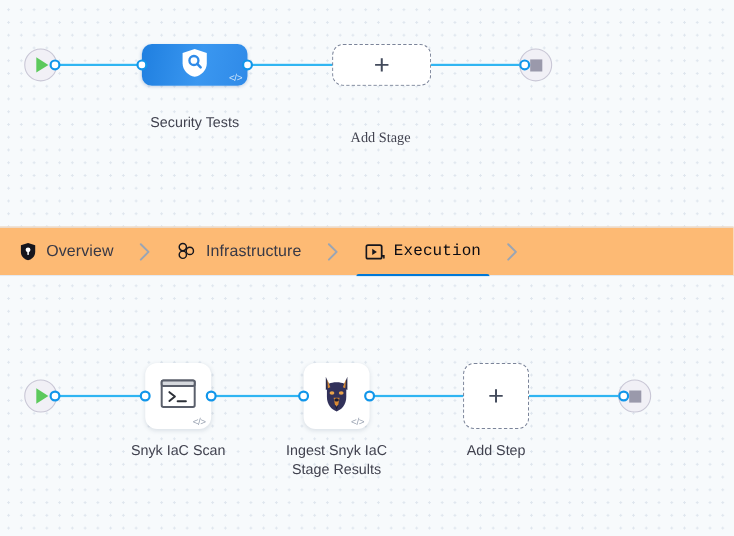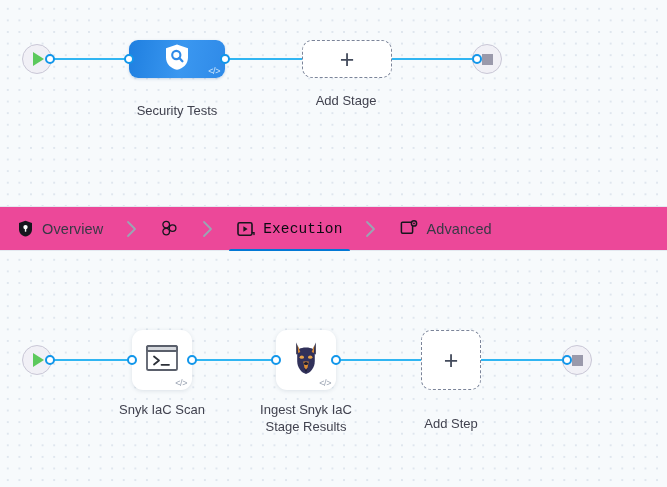--- a/index.html
+++ b/index.html
@@ -33,21 +33,21 @@
   .canvas-top    { top: 0;   height: 206px; }
   .canvas-bottom { top: 251px; height: 236px; }
 
   
   .tabbar {
     position: absolute;
     left: 0;
     top: 206px;
     width: 667px;
     height: 45px;
-    background: #ec4899;
+    background: #fdba74;
     border-top: 1px solid #e4e9f0;
     border-bottom: 1px solid #e4e9f0;
     display: flex;
     align-items: center;
     padding-left: 14px;
   }
   .tab {
     display: flex;
     align-items: center;
     gap: 8px;
@@ -198,21 +198,21 @@
         </span>
         <span class="code-badge on-blue">&lt;/&gt;</span>
       </div>
       <div class="port" style="left:124px; top:54px;"></div>
       <div class="port" style="left:220px; top:54px;"></div>
       <div class="node-label" style="left:97px; top:102px; width:160px;">Security Tests</div>
 
       <div class="add-node add-stage-node" style="left:302px; top:40px;">
         <span class="plus">+</span>
       </div>
-      <div class="node-label" style="left:266px; top:92px; width:160px;">Add Stage</div>
+      <div class="node-label" style="left:266px; top:116px; width:160px;font-family:Liberation Serif, serif;">Add Stage</div>
 
       <div class="port" style="left:472px; top:54px;"></div>
       <div class="terminator" style="left:472px; top:44px;">
         <div class="stop-sq"></div>
       </div>
     </div>
   </div>
 
   <div class="tabbar">
 
@@ -234,20 +234,21 @@
     </div>
 
     <div class="tab">
       <span class="tab-icon">
         <svg width="18" height="17" viewBox="0 0 18 17">
           <circle cx="5.2" cy="4.6" r="3.3" fill="none" stroke="#16161d" stroke-width="1.3"></circle>
           <circle cx="5.2" cy="11.6" r="3.3" fill="none" stroke="#16161d" stroke-width="1.3"></circle>
           <circle cx="11.6" cy="8.1" r="3.3" fill="none" stroke="#16161d" stroke-width="1.3"></circle>
         </svg>
       </span>
+      <span class="tab-label">Infrastructure</span>
     </div>
 
     <div class="chev">
       <svg width="12" height="18" viewBox="0 0 12 18">
           <path d="M2 2 L9 9 L2 16" fill="none" stroke="#9aa5b4" stroke-width="1.8" stroke-linecap="round" stroke-linejoin="round"></path>
         </svg>
     </div>
 
     <div class="tab active">
       <span class="tab-icon">
@@ -259,30 +260,20 @@
       </span>
       <span class="tab-label">Execution</span>
     </div>
 
     <div class="chev">
       <svg width="12" height="18" viewBox="0 0 12 18">
           <path d="M2 2 L9 9 L2 16" fill="none" stroke="#9aa5b4" stroke-width="1.8" stroke-linecap="round" stroke-linejoin="round"></path>
         </svg>
     </div>
 
-    <div class="tab">
-      <span class="tab-icon">
-        <svg width="18" height="17" viewBox="0 0 18 17">
-          <path d="M11.4 2.2 H2.6 C1.9 2.2 1.4 2.7 1.4 3.4 V12 C1.4 12.7 1.9 13.2 2.6 13.2 H11.4 C12.1 13.2 12.6 12.7 12.6 12 V6.6" fill="none" stroke="#16161d" stroke-width="1.5" stroke-linecap="round"></path>
-          <circle cx="14" cy="3.4" r="2.6" fill="none" stroke="#16161d" stroke-width="1.5"></circle>
-          <circle cx="14" cy="3.4" r=".9" fill="#16161d"></circle>
-        </svg>
-      </span>
-      <span class="tab-label">Advanced</span>
-    </div>
   </div>
 
   <div class="canvas canvas-bottom">
     <div class="row">
 
       <div class="edge" style="left:46px; top:108px; width:90px;"></div>
       <div class="edge" style="left:192px; top:108px; width:86px;"></div>
       <div class="edge" style="left:336px; top:108px; width:86px;"></div>
       <div class="edge" style="left:480px; top:108px; width:90px;"></div>
 
@@ -324,21 +315,21 @@
         <span class="code-badge on-white">&lt;/&gt;</span>
       </div>
       <div class="port" style="left:271px; top:104px;"></div>
       <div class="port" style="left:331px; top:104px;"></div>
       <div class="node-label" style="left:226px; top:150px; width:160px;">Ingest Snyk IaC
 Stage Results</div>
 
       <div class="add-node add-step-node" style="left:421px; top:79px;">
         <span class="plus">+</span>
       </div>
-      <div class="node-label" style="left:371px; top:164px; width:160px;">Add Step</div>
+      <div class="node-label" style="left:371px; top:150px; width:160px;">Add Step</div>
 
       <div class="port" style="left:562px; top:104px;"></div>
       <div class="terminator" style="left:562px; top:94px;">
         <div class="stop-sq"></div>
       </div>
     </div>
   </div>
 
 </div>
 

